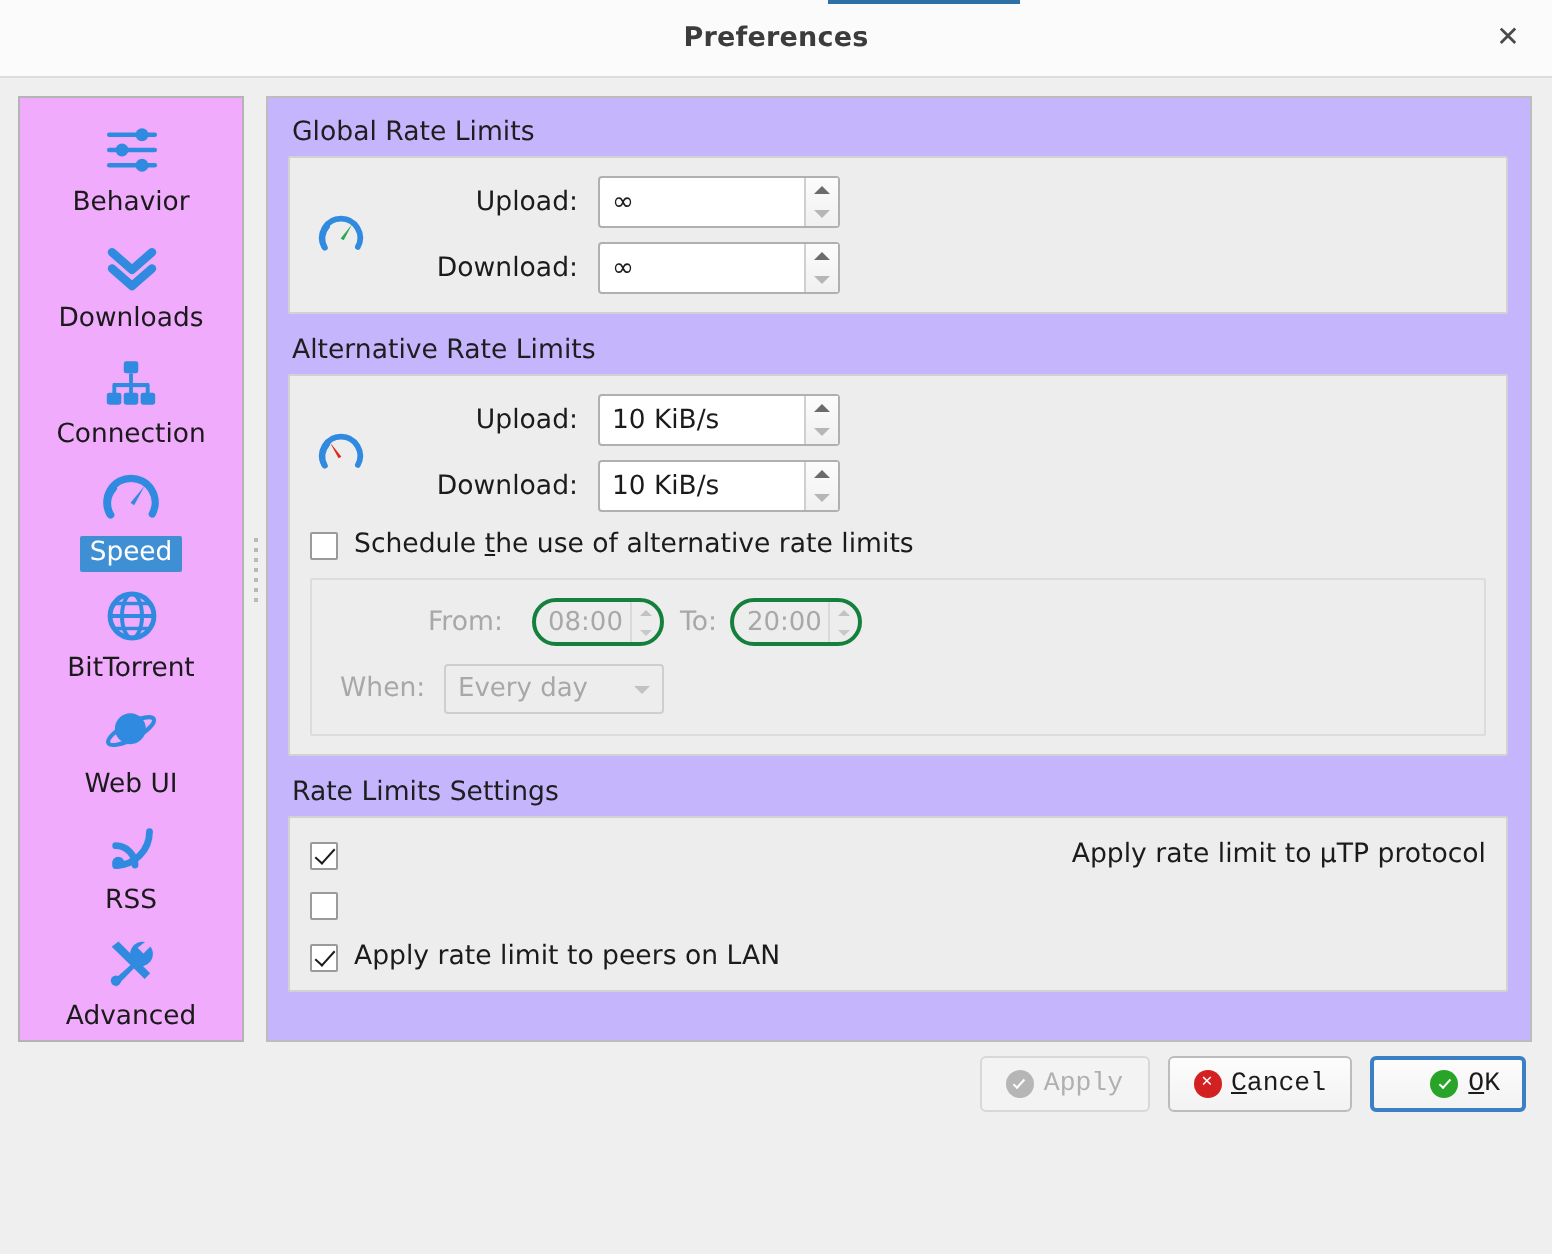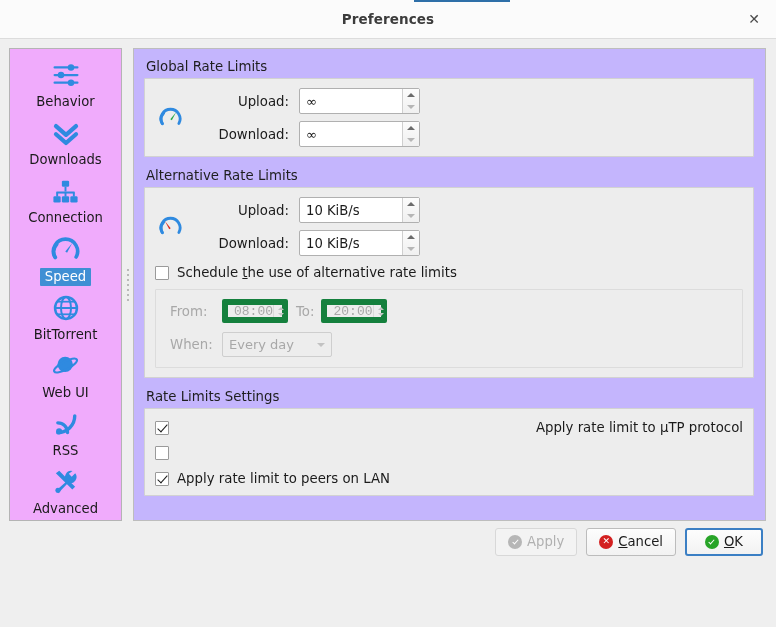--- a/index.html
+++ b/index.html
@@ -201,30 +201,29 @@
     border-radius: 1px;
     margin-top: 9px;
     padding: 9px 10px 10px 14px;
   }
   .sched-line { display: flex; align-items: center; }
   .sched-line + .sched-line { margin-top: 9px; }
   .sched-label {
     font-size: 13.3px; color: #a8a8a8;
     white-space: nowrap;
   }
-  .sched-label.from { width: 52px; }
+  .sched-label.from { width: 52px; margin-left: 44px; }
   .sched-label.to { margin: 0 7px 0 8px; }
   .sched-label.when { width: 52px; }
   .time-box {
     display: flex;
     width: 66px; height: 24px;
     background: #ededed;
-    border: 6px solid #15803d;
-    border-radius: 2px;
-    font-family: Liberation Mono, monospace;
+    border: 2px solid #15803d;
+    border-radius: 12px;
   }
   .time-box .tv {
     flex: 1; display: flex; align-items: center; padding-left: 6px;
     font-size: 13px; color: #a8a8a8;
   }
   .time-arrows {
     width: 15px; min-width: 15px;
     border-left: 1px solid #dadada;
     display: flex; flex-direction: column;
   }
@@ -255,28 +254,29 @@
   }
 
   
   .footer {
     height: 47px; min-height: 47px;
     display: flex; align-items: center; justify-content: flex-end;
     padding: 0 13px 6px 0;
     gap: 9px;
   }
   .btn {
-    display: flex; align-items: center; justify-content: center; gap: 5px;
+    display: flex; align-items: center; justify-content: flex-end; gap: 5px;
     height: 28px; padding: 0 12px;
     border: 1px solid #bcbcbc;
     border-radius: 3px;
     background: linear-gradient(to bottom,#fdfdfd,#f2f2f2);
     font-size: 13.2px; color: #1b1b1b;
     cursor: default;
     min-width: 78px;
+    font-family: Liberation Mono, monospace;
   }
   .btn.disabled { color: #b0b0b0; border-color: #d8d8d8; background: #f3f3f3; }
   .btn.default {
     border: 2px solid #3b7fc4;
     padding: 0 11px;
   }
   .btn .mn { text-decoration: underline; }
   .badge {
     width: 14px; height: 14px; border-radius: 50%;
     display: flex; align-items: center; justify-content: center;

